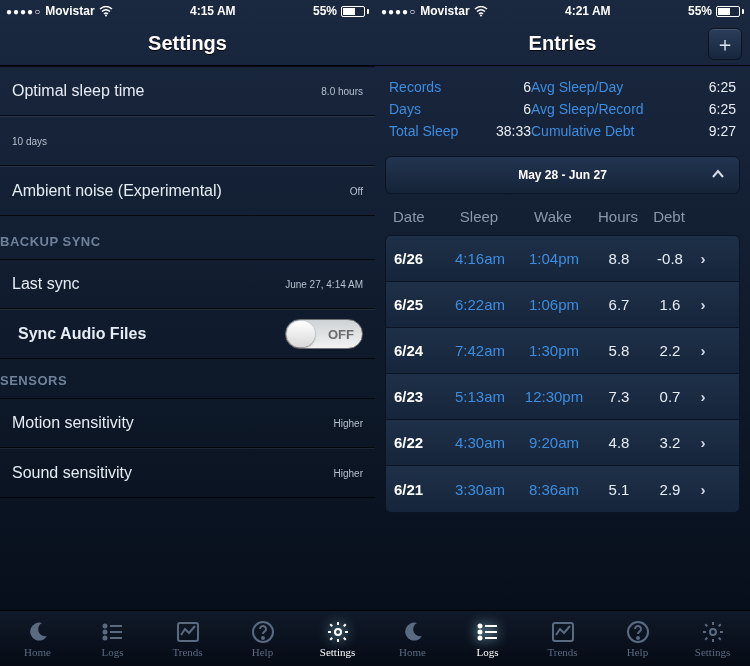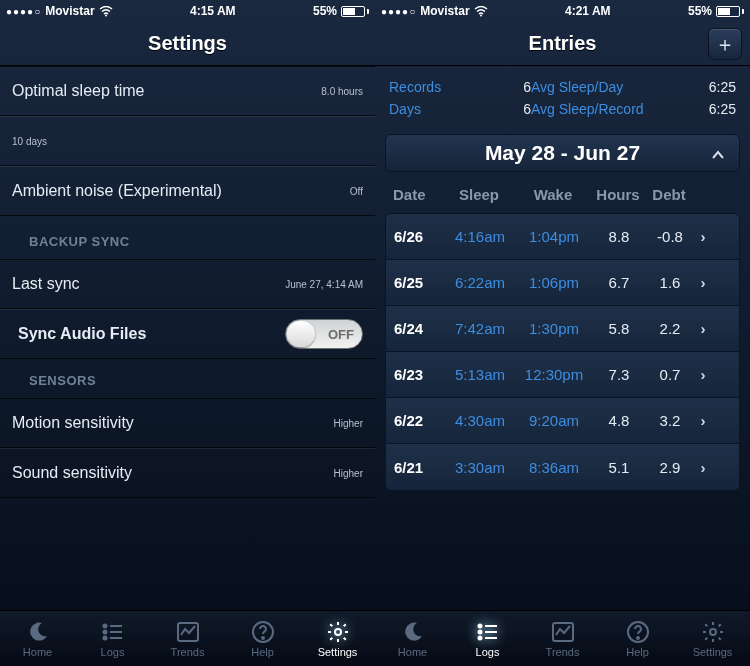--- a/index.html
+++ b/index.html
@@ -54,21 +54,21 @@
     display:flex;align-items:center;justify-content:center;
     color:#dce6f5;font-size:20px;font-weight:300;
     box-shadow:inset 0 1px 0 rgba(255,255,255,.15);
   }
   
   .content{flex:1;overflow:hidden;}
   
   .group{margin-bottom:4px;}
   .section-header{
     font-size:13px;font-weight:600;letter-spacing:.5px;
-    color:#6f8299;padding:14px 29px 10px;
+    color:#6f8299;padding:14px 0 10px;
   }
   .row{
     display:flex;align-items:center;justify-content:space-between;
     padding:12px 12px;height:50px;
     border-top:1px solid rgba(255,255,255,.08);
     border-bottom:1px solid rgba(0,0,0,.7);
     font-size:16px;
   }
   .row.first{border-top:1px solid rgba(0,0,0,.7);}
   .row-label{color:#e6ecf4;}
@@ -85,42 +85,42 @@
   .toggle-knob{
     position:absolute;left:1px;top:1px;width:28px;height:26px;border-radius:13px;
     background:linear-gradient(180deg,#fff,#d9d9d9);
     box-shadow:0 1px 2px rgba(0,0,0,.5);
   }
   
   .tabbar{
     height:56px;display:flex;border-top:1px solid #000;
     background:linear-gradient(180deg,#111a2a,#050a14);
   }
-  .tab{flex:1;display:flex;flex-direction:column;align-items:center;justify-content:center;gap:2px;color:#5a6a80;font-size:11px;}
+  .tab{flex:1;display:flex;flex-direction:column;align-items:center;justify-content:center;gap:2px;color:#5a6a80;font-size:11px;font-family:Liberation Serif, serif;}
   .tab.active{color:#fff;}
   .tab.active .tab-icon{filter:drop-shadow(0 0 6px #aef);}
   .tab-icon{width:24px;height:24px;display:flex;align-items:center;justify-content:center;}
   .tab-icon svg{stroke:currentColor;fill:none;stroke-width:2;}
   
   .stats{padding:10px 14px 8px;font-size:14px;}
   .stat-line{display:flex;align-items:center;height:22px;}
   .stat-label{color:#3d8de0;flex:0 0 96px;}
   .stat-val{color:#e8ecf4;flex:0 0 46px;text-align:right;}
   .stat-label2{color:#3d8de0;flex:1;}
   .stat-val2{color:#e8ecf4;flex:0 0 48px;text-align:right;}
   .range-bar{
     margin:6px 10px 0;height:38px;border-radius:6px;
     background:linear-gradient(180deg,#223450,#152438);
     border:1px solid #0a1424;
     display:flex;align-items:center;justify-content:center;
-    color:#fff;font-weight:700;font-size:21px;position:relative;
+    color:#fff;font-weight:700;font-size:12px;position:relative;
   }
   .range-chevron{position:absolute;right:14px;color:#d8dee8;}
   .table{margin:8px 10px 0;}
-  .thead{display:flex;padding:6px 8px 10px;color:#8a98ac;font-size:15px;font-weight:700;}
+  .thead{display:flex;padding:6px 8px 10px;color:#8a98ac;font-size:15px;font-weight:400;}
   .thead div,.trow div{text-align:center;}
   .c-date{flex:0 0 50px;text-align:left!important;}
   .c-sleep{flex:0 0 72px;}
   .c-wake{flex:0 0 76px;}
   .c-hours{flex:0 0 54px;}
   .c-debt{flex:0 0 48px;}
   .c-ar{flex:0 0 18px;}
   .tbody{border:1px solid #0a1424;border-radius:6px;overflow:hidden;}
   .trow{
     display:flex;align-items:center;height:46px;padding:12px 8px;
@@ -296,20 +296,26 @@
         <div class="stat-val">6</div>
         <div class="stat-label2">Avg Sleep/Day</div>
         <div class="stat-val2">6:25</div>
       </div>
       <div class="stat-line">
         <div class="stat-label">Days</div>
         <div class="stat-val">6</div>
         <div class="stat-label2">Avg Sleep/Record</div>
         <div class="stat-val2">6:25</div>
       </div>
+      <div class="stat-line">
+        <div class="stat-label">Total Sleep</div>
+        <div class="stat-val">38:33</div>
+        <div class="stat-label2">Cumulative Debt</div>
+        <div class="stat-val2">9:27</div>
+      </div>
     </div>
 
     <div class="range-bar">
       <span>May 28 - Jun 27</span>
       <span class="range-chevron">
         <svg width="14" height="10" viewBox="0 0 14 10">
             <polyline points="2,8 7,2 12,8" fill="none" stroke="currentColor" stroke-width="2"></polyline>
           </svg>
       </span>
     </div>

